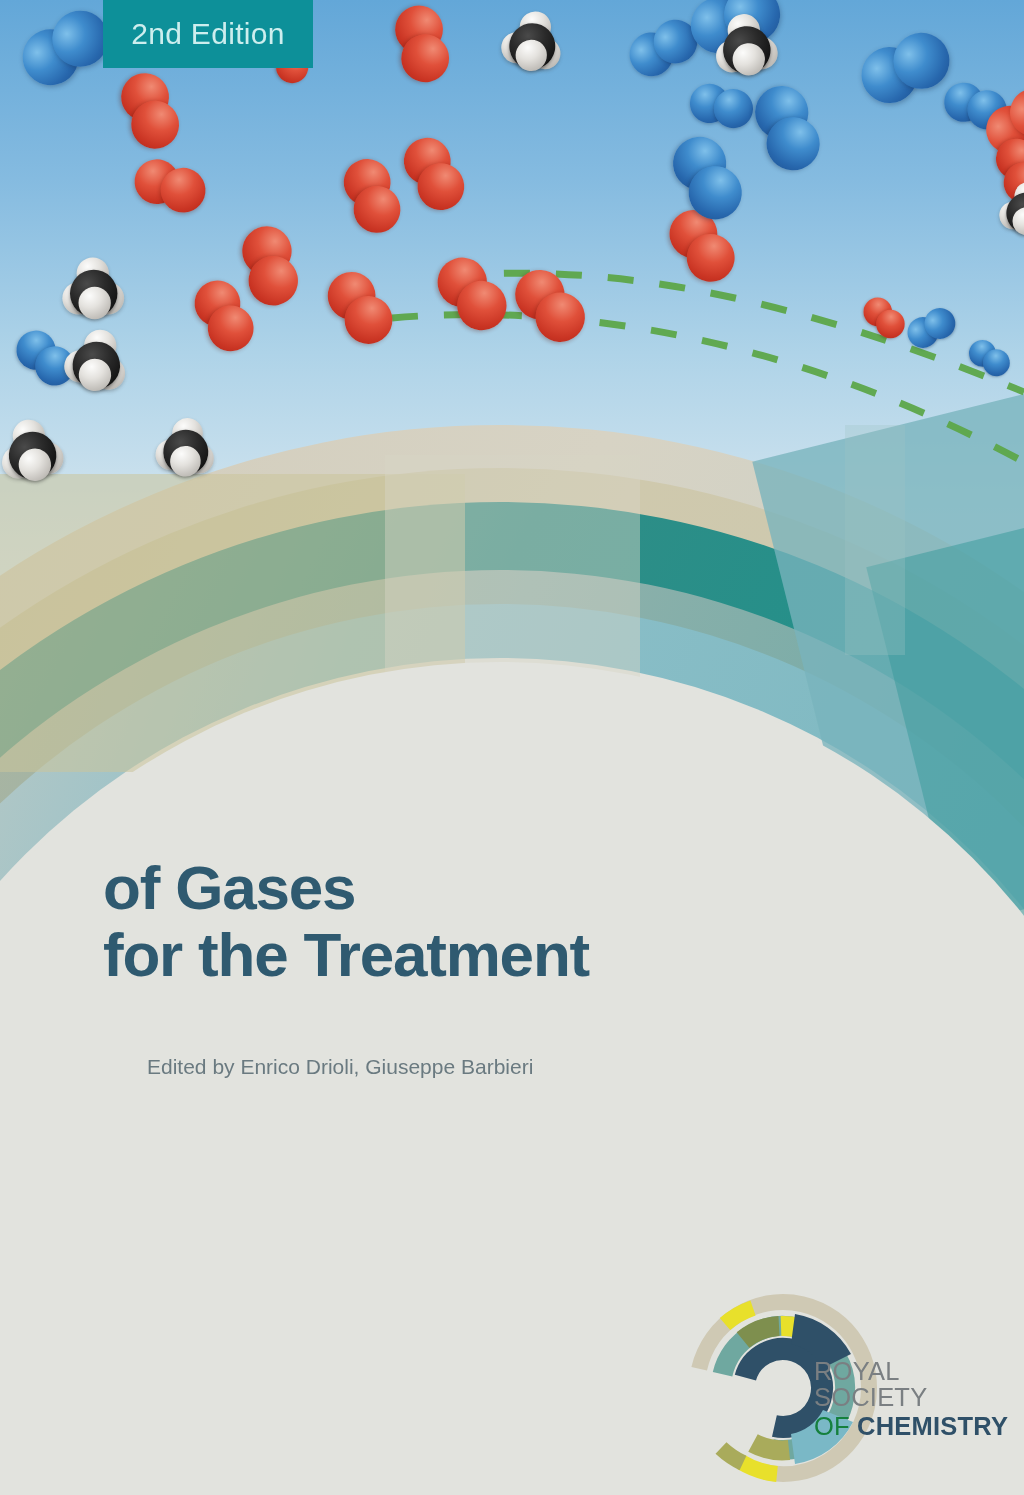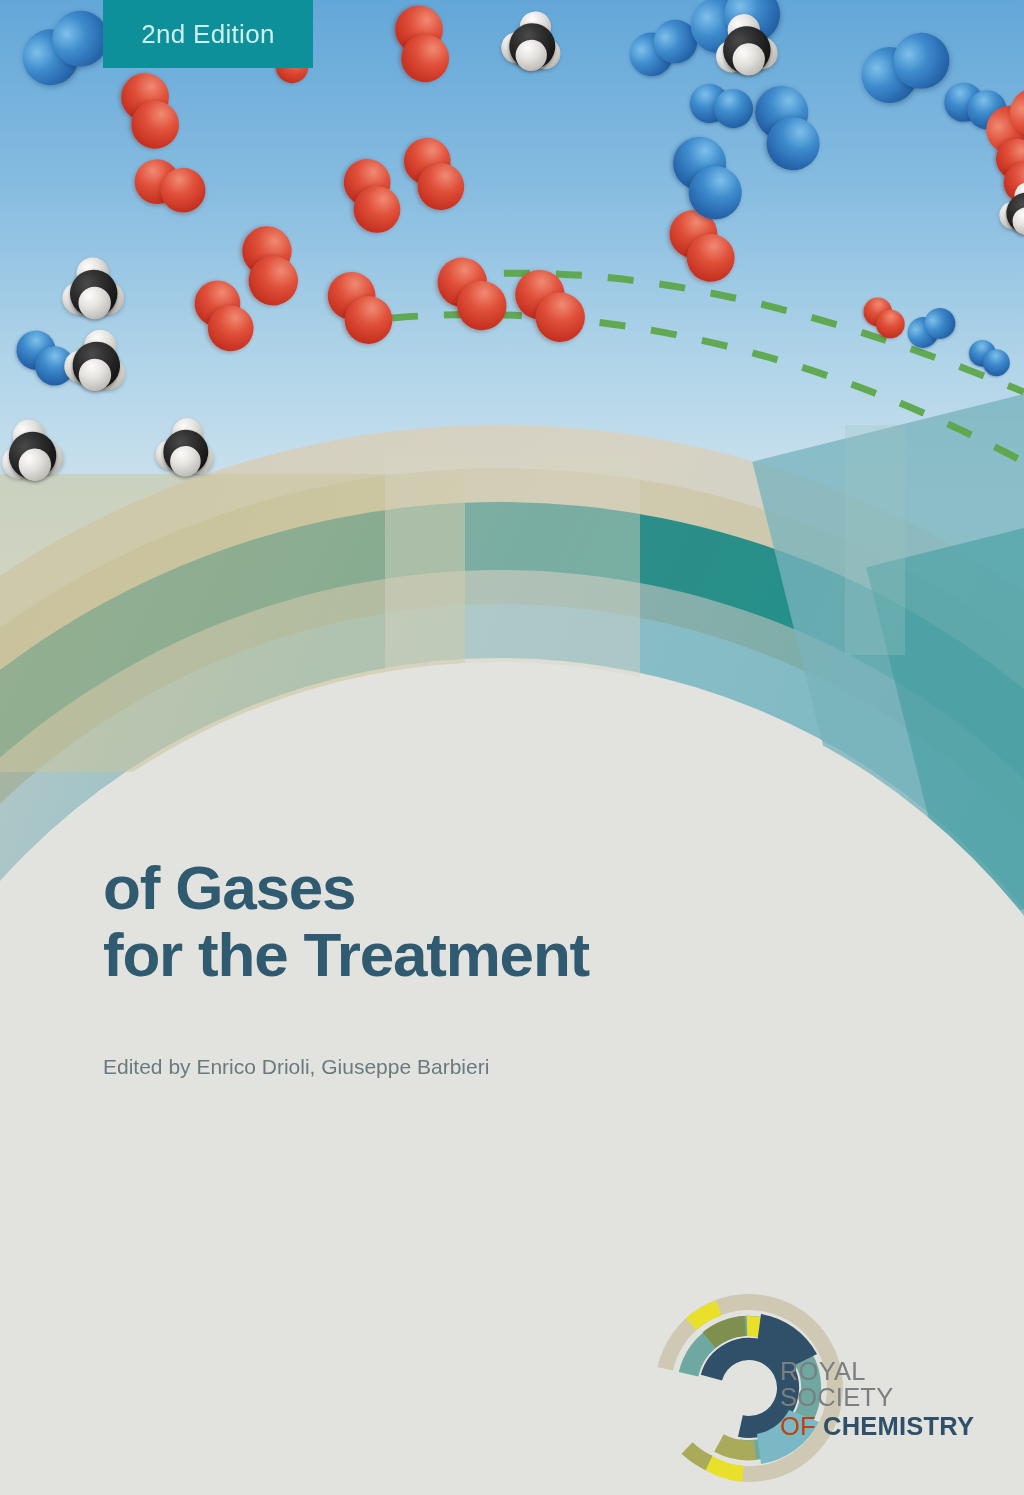--- a/index.html
+++ b/index.html
@@ -32,21 +32,21 @@
     width: 210px;
     height: 68px;
     background: #0d9099;
     display: flex;
     align-items: center;
     justify-content: center;
     z-index: 40;
   }
   #edition-badge span {
     color: #cdeeee;
-    font-size: 26px;
+    font-size: 30px;
     letter-spacing: 0.3px;
   }
 
   
   #membrane {
     position: absolute;
     left: 0; top: 0;
     width: 1024px;
     height: 1495px;
     z-index: 10;
@@ -101,26 +101,26 @@
     font-weight: normal;
     margin: 42px 0 0 0;
     letter-spacing: -0.2px;
   }
   #editors {
     color: #6a7a80;
     font-size: 21px;
     line-height: 1.45;
     margin: 63px 0 0 0;
   }
-  #editors .eline { display: block; }
+  #editors .eline { display: block; margin-left: 44px; }
 
   
   #rsc-logo {
     position: absolute;
-    left: 654px;
+    left: 688px;
     top: 1293px;
     width: 330px;
     height: 190px;
     z-index: 30;
   }
   #rsc-wordmark {
     position: absolute;
     left: 126px;
     top: 66px;
     width: 205px;
@@ -132,21 +132,21 @@
     letter-spacing: 0.2px;
     line-height: 1.0;
   }
   #rsc-line2 {
     display: block;
     line-height: 1.0;
     margin-top: 4px;
     white-space: nowrap;
   }
   #rsc-of {
-    color: #c2410c;
+    color: #15803d;
     font-size: 25.5px;
     letter-spacing: 0.2px;
   }
   #rsc-chem {
     color: #2f5068;
     font-size: 25.5px;
     font-weight: bold;
     letter-spacing: 0.2px;
   }
 </style>

